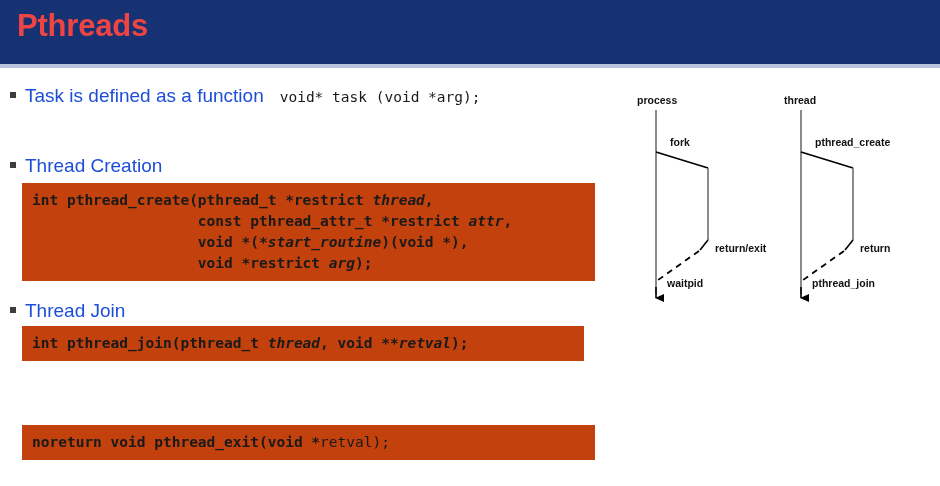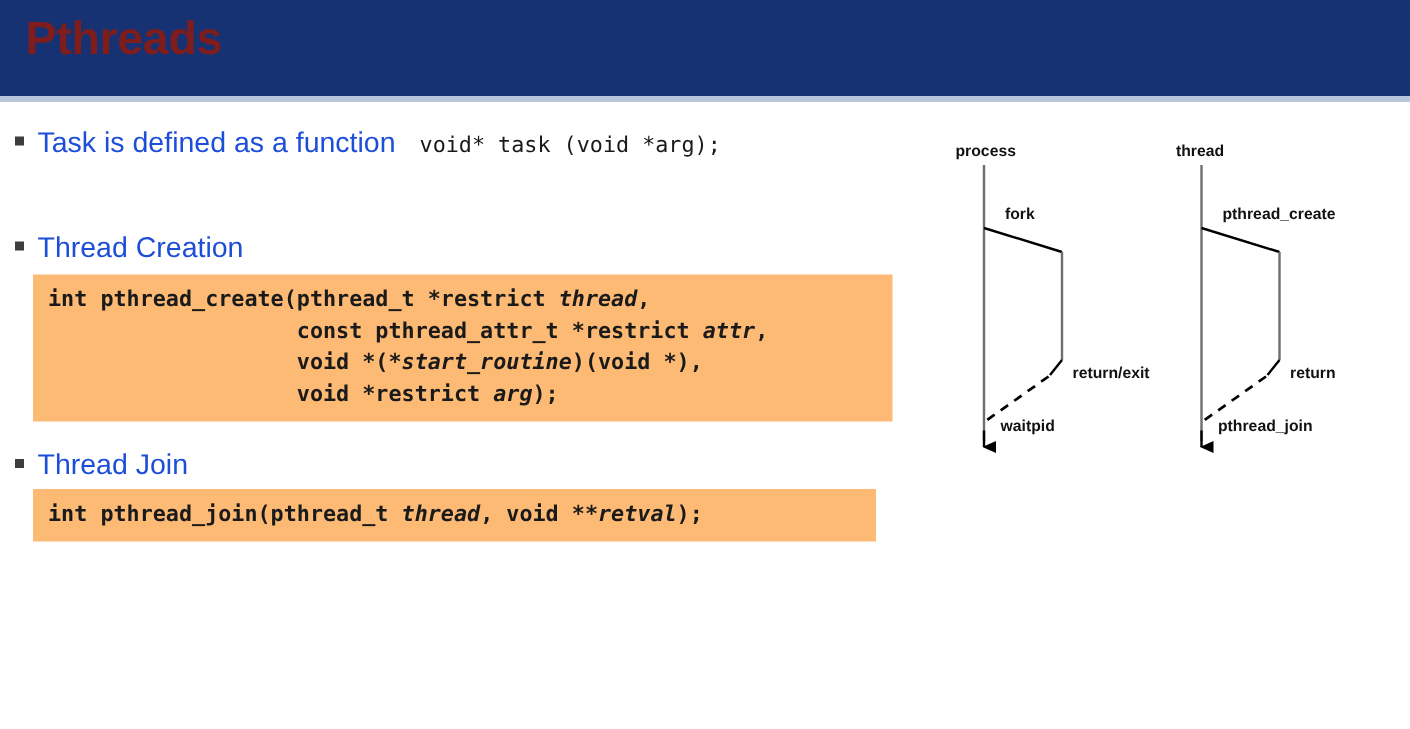--- a/index.html
+++ b/index.html
@@ -23,21 +23,21 @@
     width: 940px;
     height: 64px;
     background: #163272;
   }
   #slide-title {
     position: absolute;
     left: 17px;
     top: 8px;
     font-size: 31px;
     font-weight: bold;
-    color: #7f1d1d;
+    color: #ef4444;
     letter-spacing: -0.2px;
     white-space: nowrap;
   }
   #banner-underline {
     position: absolute;
     left: 0;
     top: 64px;
     width: 940px;
     height: 4px;
     background: #b9c5dc;
@@ -79,21 +79,21 @@
     font-size: 14.5px;
     font-weight: normal;
     color: #1a1a1a;
     margin-left: 16px;
   }
 
   
   .code-block {
     position: absolute;
     left: 22px;
-    background: #fdba74;
+    background: #c2410c;
     font-family: "DejaVu Sans Mono", monospace;
     font-size: 14.5px;
     font-weight: bold;
     color: #1a1a1a;
     white-space: pre;
     line-height: 21px;
     padding: 7px 24px 7px 10px;
     box-sizing: border-box;
   }
   .code-block .it {
@@ -166,20 +166,21 @@
 <span>                   void *restrict <span class="it">arg</span>);</span></div>
 
   <div class="bullet-row" style="top: 232px; justify-content: flex-end;">
     <span class="bullet-marker"></span>
     <span class="bullet-text">Thread Join</span>
   </div>
 
   <div class="code-block" id="code-join"><span>int pthread_join(pthread_t <span class="it">thread</span>, void **<span class="it">retval</span>);</span></div>
 
 
+  <div class="code-block" id="code-exit"><span>noreturn void pthread_exit(void *<span class="reg">retval);</span></span></div>
 
 </div>
 
 <div id="diagram-panel">
 
   <svg id="diagram-svg" width="320" height="250" viewBox="0 0 320 250">
     <defs>
       <marker id="arrowdown" markerWidth="9" markerHeight="9" refX="4.5" refY="8" orient="auto" markerUnits="userSpaceOnUse">
         <path d="M0.5,0 L8.5,0 L4.5,9 Z" fill="#000000"></path>
       </marker>

